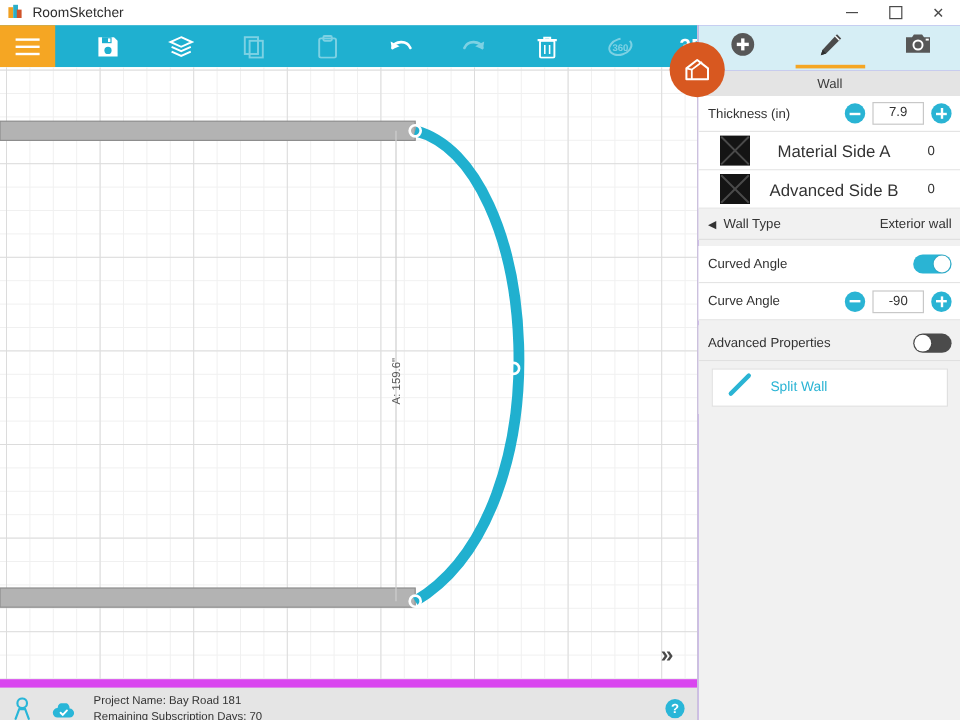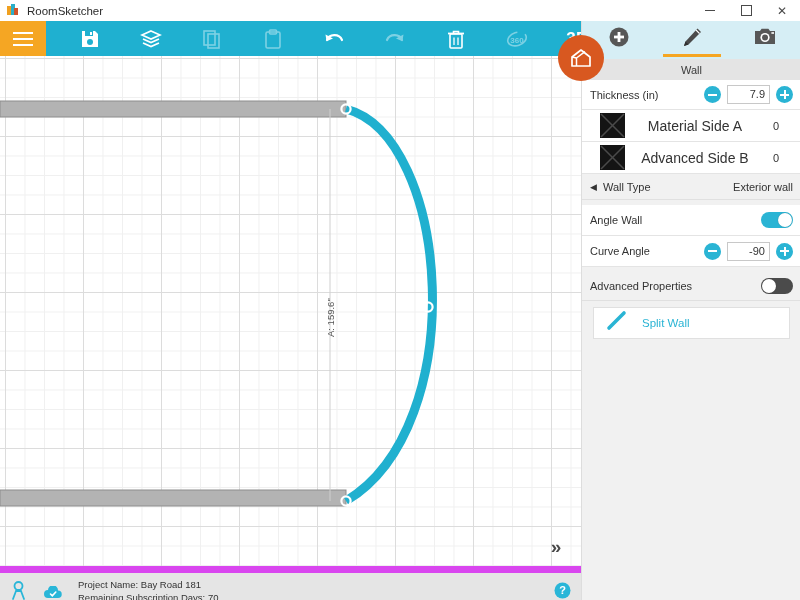--- a/index.html
+++ b/index.html
@@ -315,21 +315,21 @@
     position: absolute; width: 2px; height: 9px; background: #ffffff;
   }
   .circ-plus { position: relative; }
   .num-input {
     width: 43px; height: 19px;
     border: 1px solid #c8c8c8;
     background: #ffffff;
     margin: 0 6px;
     font-size: 11px;
     color: #333333;
-    text-align: right;
+    text-align: center;
     padding: 0 4px;
     box-sizing: border-box;
     line-height: 17px;
   }
   .swatch {
     width: 25px; height: 25px;
     background: #141414;
     flex: none;
     margin-left: 10px;
     position: relative;
@@ -620,21 +620,21 @@
         <span class="mat-value">0</span>
       </div>
 
       <div class="row row-walltype">
         <span class="walltype-arrow">◀</span>
         <span class="row-label">Wall Type</span>
         <span class="walltype-value">Exterior wall</span>
       </div>
 
       <div class="row row-curved">
-        <span class="row-label">Angle Wall</span>
+        <span class="row-label">Curved Angle</span>
         <div class="toggle">
             <span class="knob"></span>
           </div>
       </div>
 
       <div class="row row-angle">
         <span class="row-label">Curve Angle</span>
         <div class="spinner">
           <div class="circ-btn">
               <span class="bar-h"></span>

